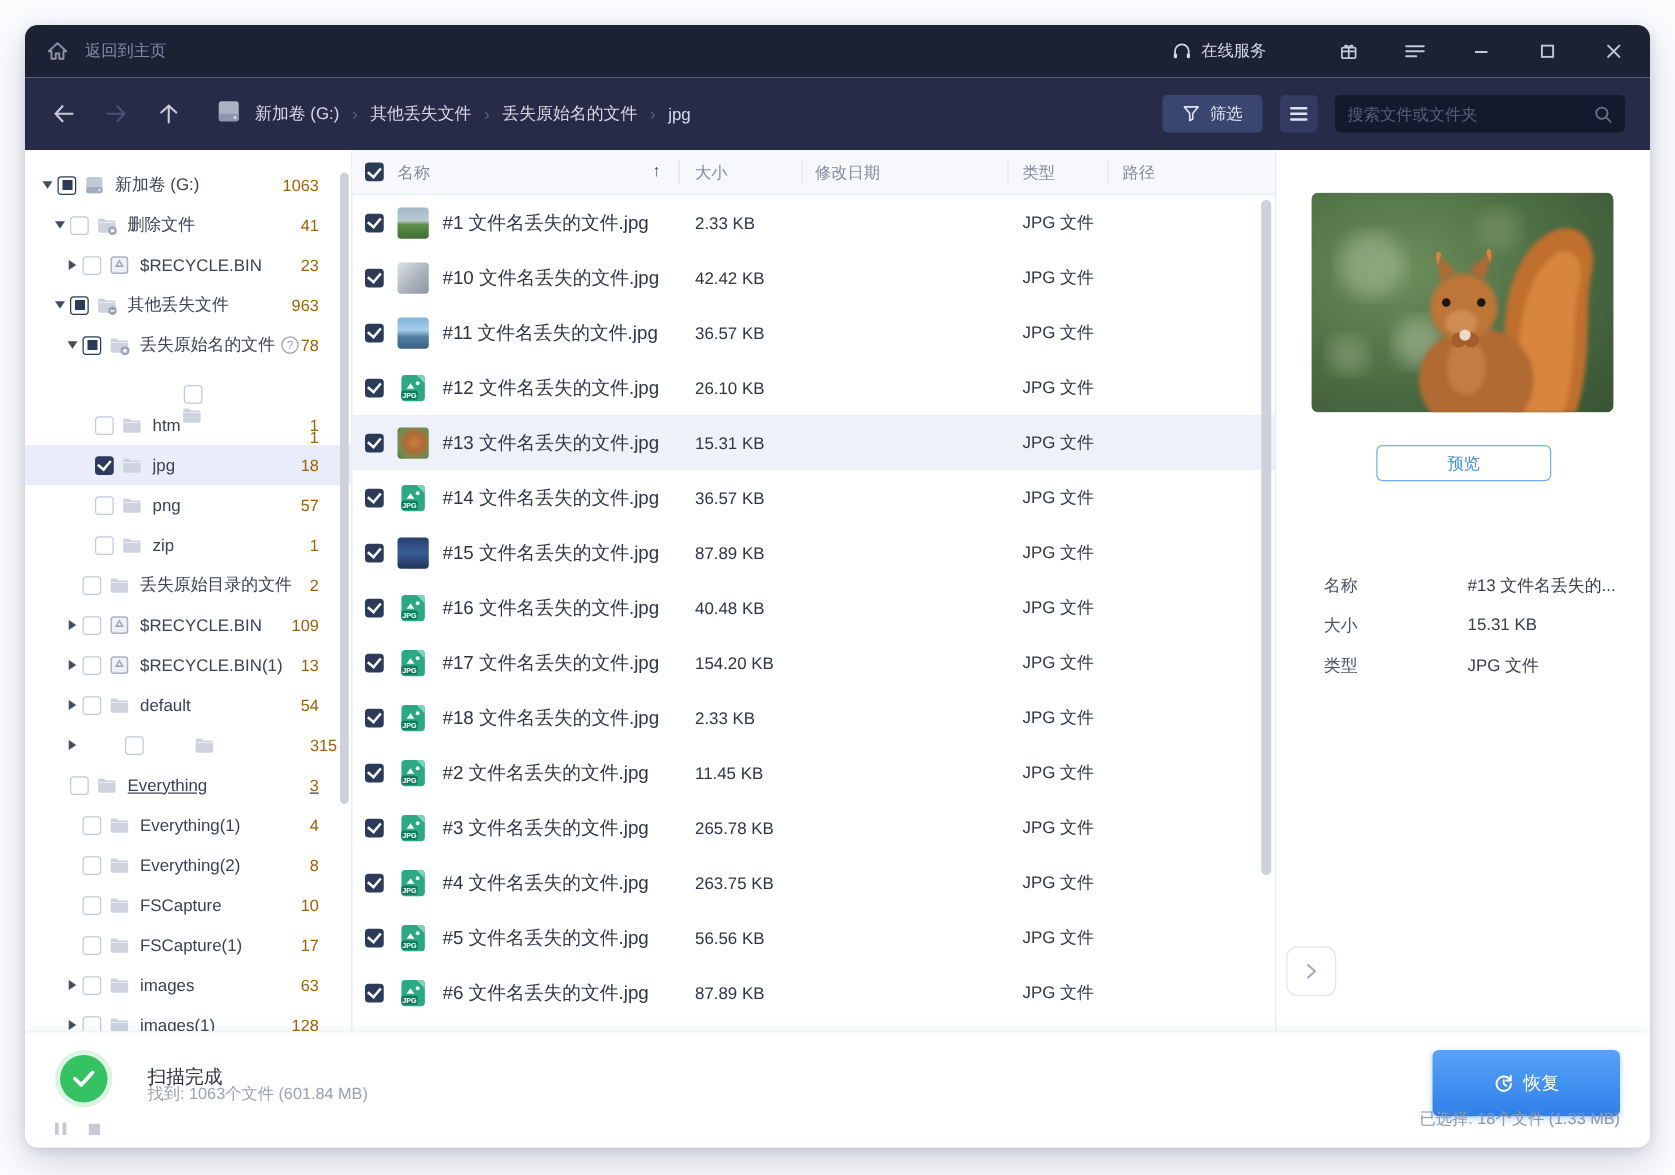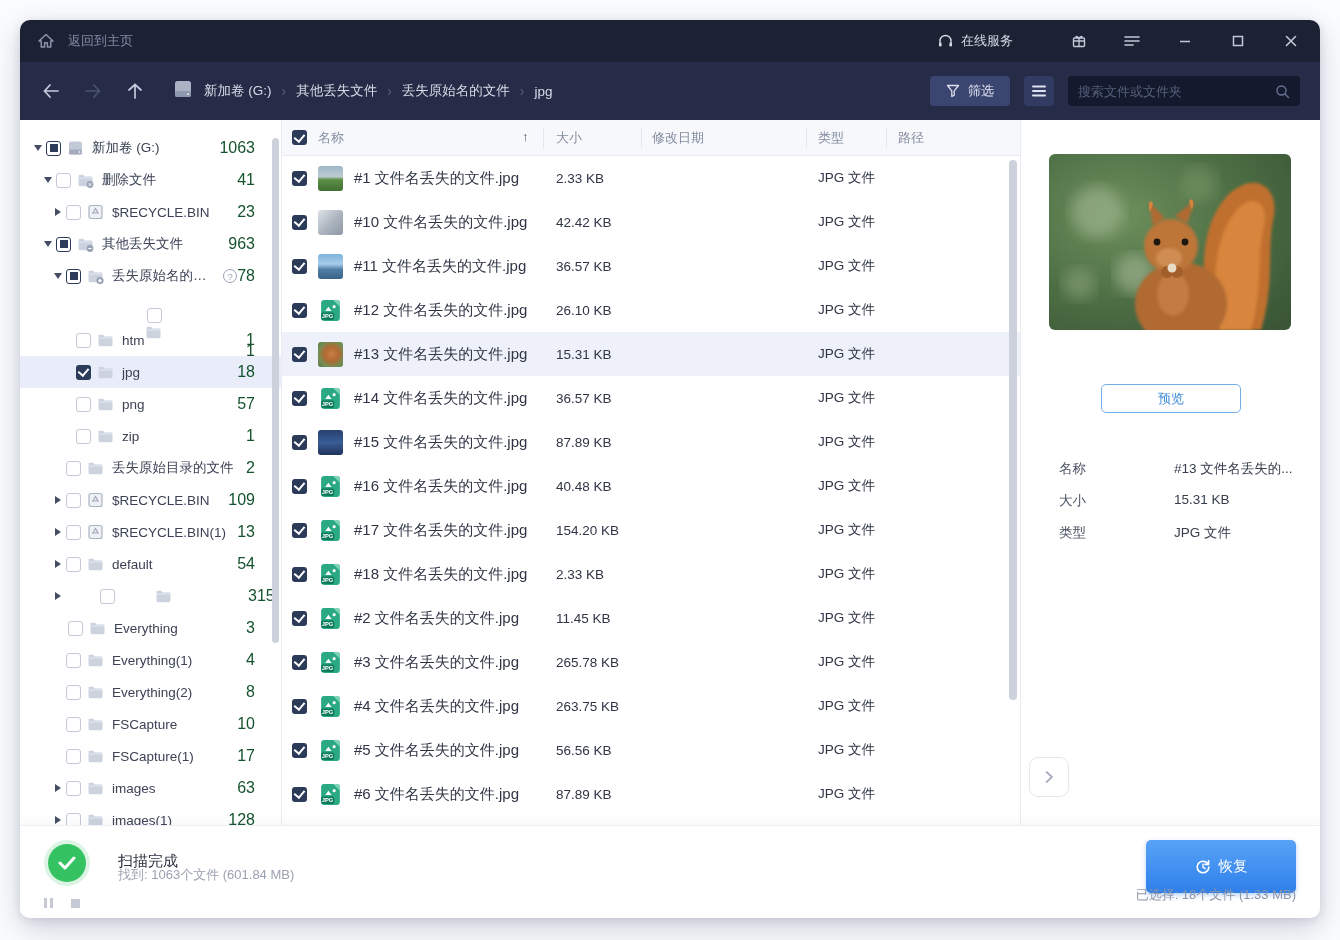--- a/index.html
+++ b/index.html
@@ -43,21 +43,21 @@
   .tri-down { width:0; height:0; border-left:4.5px solid transparent; border-right:4.5px solid transparent; border-top:6px solid #454d63; }
   .tri-right { width:0; height:0; border-top:4.5px solid transparent; border-bottom:4.5px solid transparent; border-left:6px solid #454d63; }
   .cb { width:15px; height:15px; flex:0 0 15px; border-radius:3px; margin-right:6px; position:relative; cursor:pointer; }
   .cb.off { background:#fff; border:1px solid #c3c9d6; }
   .cb.on { background:#2d3b5a; }
   .cb.on::after { content:""; position:absolute; left:4px; top:1.5px; width:5px; height:8px; border:solid #fff; border-width:0 2px 2px 0; transform:rotate(40deg); }
   .cb.partial { background:#fff; border:1px solid #2d3b5a; }
   .cb.partial::after { content:""; position:absolute; left:2.5px; top:2.5px; width:8px; height:8px; background:#2d3b5a; }
   .tree-icon { width:19px; height:17px; flex:0 0 19px; margin-right:6px; display:flex; align-items:center; }
   .tree-label { white-space:nowrap; overflow:hidden; text-overflow:ellipsis; }
-  .tree-count { margin-left:auto; color:#14532d; font-size:16px; }
+  .tree-count { margin-left:auto; color:#a16207; font-size:13px; }
   .help-dot { width:14px; height:14px; border:1px solid #99a2b4; border-radius:50%; color:#99a2b4; font-size:9.5px; display:inline-flex; align-items:center; justify-content:center; margin-left:5px; flex:0 0 14px; }
   .side-scroll { position:absolute; right:2px; top:18px; width:7px; height:505px; background:#ccd1dc; border-radius:4px; }
 
   
   .filelist { width:738px; position:relative; overflow:hidden; }
   .lheader { height:36px; background:#f7f8fb; border-bottom:1px solid #e8ebf0; display:flex; align-items:center; font-size:13px; color:#828c9f; position:relative; }
   .lheader .hcb { margin-left:10px; }
   .hcol { position:absolute; top:0; height:36px; display:flex; align-items:center; }
   .hdiv { position:absolute; top:8px; height:20px; width:1px; background:#e3e6ec; }
   .sort-arrow { position:absolute; left:240px; top:9px; color:#4a5468; font-size:13px; }
@@ -73,21 +73,21 @@
   .thumb.night { background:linear-gradient(180deg,#27406e 0%,#3a5d96 50%,#1f3459 100%); }
   .fname { margin-left:11px; font-size:15px; color:#2f3545; width:215px; white-space:nowrap; overflow:hidden; }
   .fsize { position:absolute; left:274px; font-size:13.5px; color:#2f3545; }
   .ftype { position:absolute; left:536px; font-size:13.5px; color:#2f3545; }
   .list-scroll { position:absolute; right:3px; top:40px; width:8px; height:540px; background:#ccd1dc; border-radius:4px; }
 
   
   .rightpanel { width:300px; border-left:1px solid #e9ecf2; position:relative; }
   .preview-img { position:absolute; left:28px; top:34px; width:242px; height:176px; border-radius:6px; overflow:hidden; }
   .preview-btn { position:absolute; left:80px; top:236px; width:140px; height:29px; background:#fff; border:1px solid #74aee6; border-radius:5px;
-                 color:#3f8cda; font-size:13px; display:flex; align-items:center; justify-content:center; cursor:pointer;margin-top:28px; }
+                 color:#3f8cda; font-size:13px; display:flex; align-items:center; justify-content:center; cursor:pointer; }
   .detail { position:absolute; left:38px; right:20px; display:flex; font-size:13.5px; }
   .detail .dlabel { width:115px; color:#4a5264; flex:0 0 115px; }
   .detail .dvalue { color:#353c4c; white-space:nowrap; overflow:hidden; }
   .collapse-btn { position:absolute; left:8px; bottom:28px; width:40px; height:40px; border:1px solid #e3e6ee; border-radius:9px; background:#fff;
                   display:flex; align-items:center; justify-content:center; cursor:pointer; }
 
   
   .footer { height:93px; background:#fff; border-top:1px solid #eef0f4; box-shadow:0 -3px 10px rgba(60,70,110,.05); position:relative; flex:0 0 auto; }
   .scan-circle { position:absolute; left:24px; top:14px; width:46px; height:46px; border-radius:50%; background:#dcf4e4; display:flex; align-items:center; justify-content:center; }
   .scan-circle .inner { width:38px; height:38px; border-radius:50%; background:#35c263; display:flex; align-items:center; justify-content:center; }
@@ -415,21 +415,21 @@
             <span class="cb off"></span>
             <span class="tree-icon">
               <svg width="17" height="15" viewBox="0 0 17 15">
                 <path d="M1.5 3.2 q0-1.4 1.4-1.4 h3.2 l1.5 1.6 h6.5 q1.4 0 1.4 1.4 v7 q0 1.4-1.4 1.4 H2.9 q-1.4 0-1.4-1.4 Z" fill="#ccd3df"></path>
                 <path d="M1.5 5 h14" stroke="#fff" stroke-width=".8" opacity=".6"></path>
               </svg>
             </span>
             <span class="tree-label">default(1)</span>
             <span class="tree-count">315</span>
           </div>
-          <div class="tree-row" style="padding-left: 32px;">
+          <div class="tree-row" style="padding-left: 20px; text-decoration: underline;">
             <span class="arrow-slot"></span>
             <span class="cb off"></span>
             <span class="tree-icon">
               <svg width="17" height="15" viewBox="0 0 17 15">
                 <path d="M1.5 3.2 q0-1.4 1.4-1.4 h3.2 l1.5 1.6 h6.5 q1.4 0 1.4 1.4 v7 q0 1.4-1.4 1.4 H2.9 q-1.4 0-1.4-1.4 Z" fill="#ccd3df"></path>
                 <path d="M1.5 5 h14" stroke="#fff" stroke-width=".8" opacity=".6"></path>
               </svg>
             </span>
             <span class="tree-label">Everything</span>
             <span class="tree-count">3</span>

